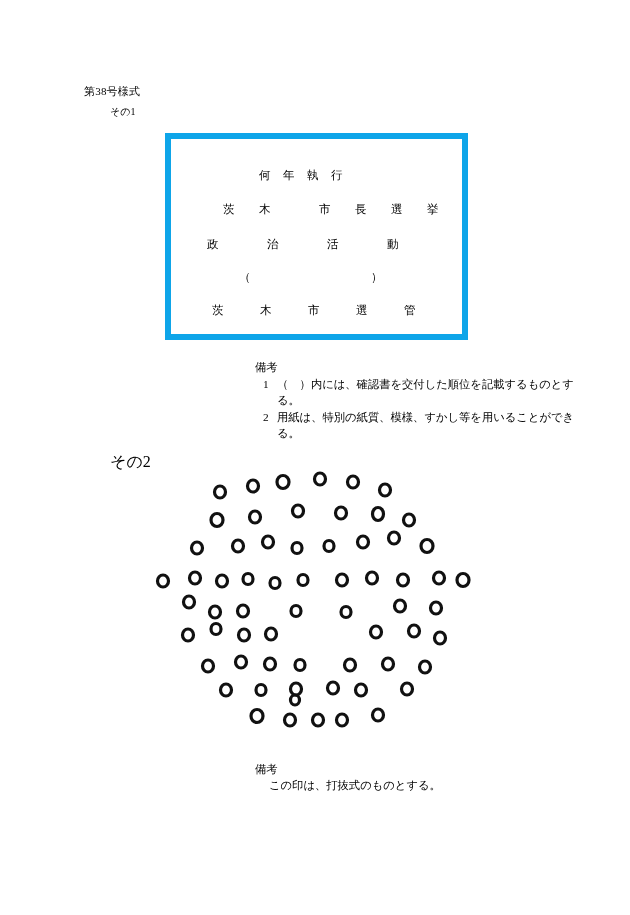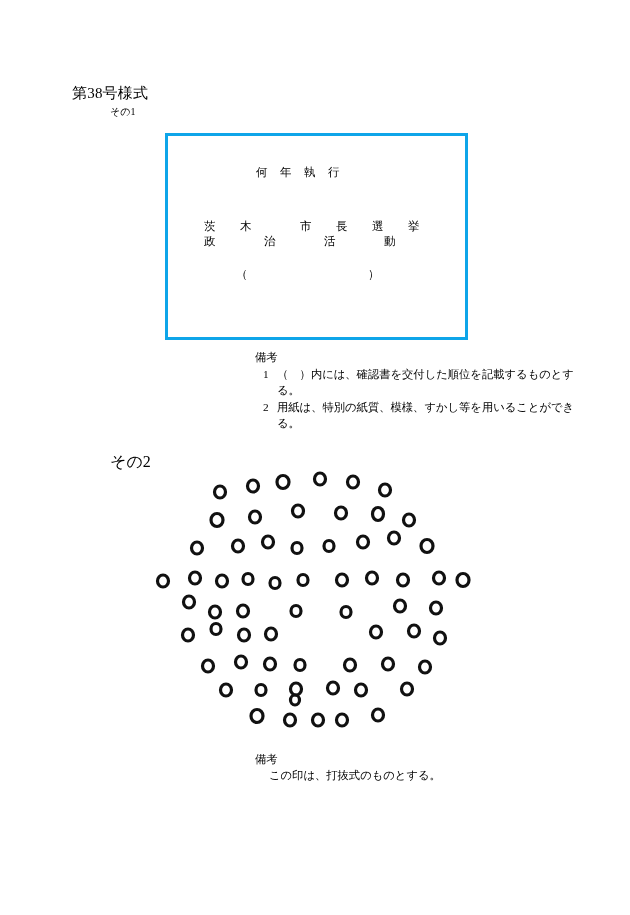--- a/index.html
+++ b/index.html
@@ -15,61 +15,61 @@
     color: #000000;
     overflow: hidden;
   }
   .page {
     position: relative;
     width: 630px;
     height: 915px;
   }
   .form-number {
     position: absolute;
-    left: 72px;
+    left: 84px;
     top: 84px;
-    font-size: 15px;
+    font-size: 11px;
     letter-spacing: 0.2px;
   }
   .section1-label {
     position: absolute;
     left: 110px;
     top: 105px;
     font-size: 10px;
   }
   .cert-box {
     position: absolute;
     left: 165px;
     top: 133px;
     width: 303px;
     height: 207px;
-    border: 3px solid #0ea5e9;
+    border: 6px solid #0ea5e9;
     box-sizing: border-box;
     background: #ffffff;
   }
   .cert-line {
     position: absolute;
     font-size: 11.5px;
     white-space: pre;
   }
   .cert-l1 { left: 88px;  top: 29px;  letter-spacing: 0.5px; }
-  .cert-l2 { left: 36px;  top: 63px;  letter-spacing: 0.5px; margin-top: 20px; }
+  .cert-l2 { left: 52px;  top: 63px;  letter-spacing: 0.5px; }
   .cert-l3 { left: 36px;  top: 98px;  letter-spacing: 0.5px; }
   .cert-l4 { left: 68px;  top: 131px; letter-spacing: 0.5px; }
   .cert-l5 { left: 41px;  top: 164px; letter-spacing: 0.5px; }
 
   .notes1 {
     position: absolute;
     left: 255px;
     top: 343px;
     width: 330px;
     font-size: 11.3px;
     line-height: 1.42;
   }
-  .notes-title { margin: 6px 0 0 0; }
+  .notes-title { margin: 16px 0 0 0; }
   .note-item {
     position: relative;
     padding-left: 22px;
     margin-top: 1px;
   }
   .note-num {
     position: absolute;
     left: 8px;
     top: 0;
   }
@@ -111,20 +111,21 @@
 
   <div class="form-number">第38号様式</div>
 
   <div class="section1-label">その1</div>
 
   <div class="cert-box">
     <div class="cert-line cert-l1">何　年　執　行</div>
     <div class="cert-line cert-l2">茨　　木　　　　市　　長　　選　　挙</div>
     <div class="cert-line cert-l3">政　　　　治　　　　活　　　　動</div>
     <div class="cert-line cert-l4">（　　　　　　　　　　）</div>
+    <div class="cert-line cert-l5">茨　　　木　　　市　　　選　　　管</div>
   </div>
 
   <div class="notes1">
     <div class="notes-title">備考</div>
     <div class="note-item">
       <span class="note-num">1</span>
       <span class="note-text">（　）内には、確認書を交付した順位を記載するものとする。</span>
     </div>
     <div class="note-item">
       <span class="note-num">2</span>

